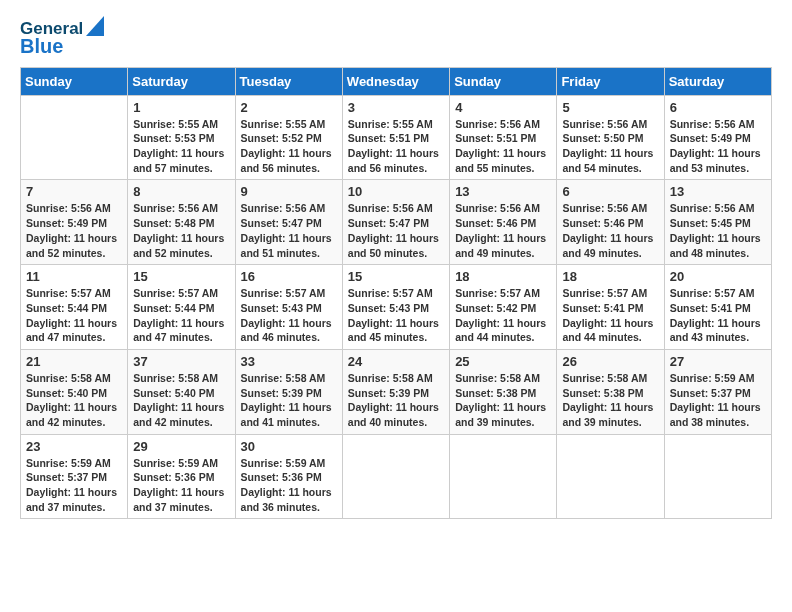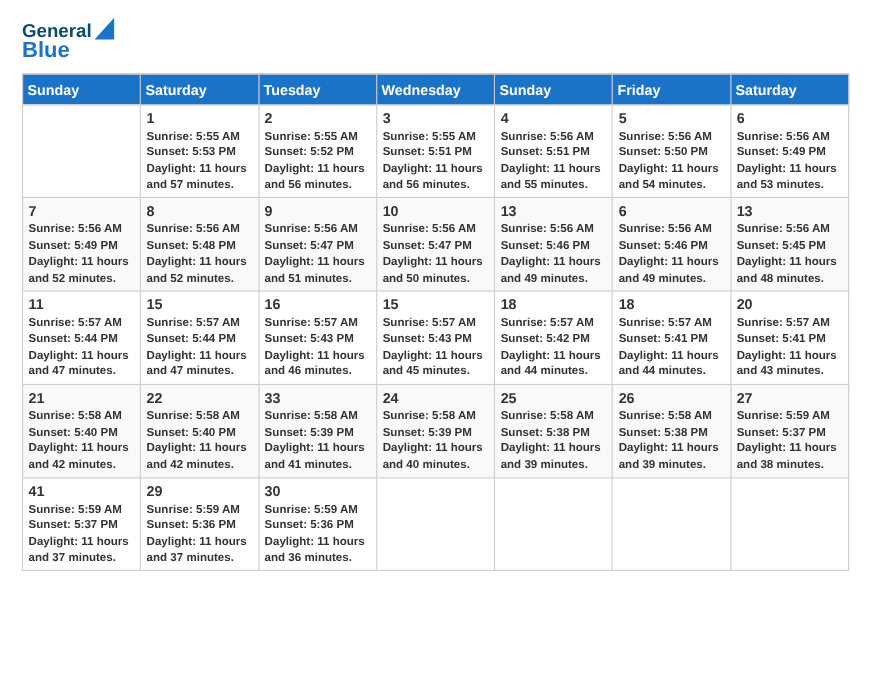--- a/index.html
+++ b/index.html
@@ -203,21 +203,21 @@
           <span class="day-num">20</span>
           <div class="day-detail">Sunrise: 5:57 AM<br>Sunset: 5:41 PM<br>Daylight: 11 hours and 43 minutes.</div>
         </td>
       </tr>
       <tr>
         <td>
           <span class="day-num">21</span>
           <div class="day-detail">Sunrise: 5:58 AM<br>Sunset: 5:40 PM<br>Daylight: 11 hours and 42 minutes.</div>
         </td>
         <td>
-          <span class="day-num">22</span>
+          <span class="day-num">37</span>
           <div class="day-detail">Sunrise: 5:58 AM<br>Sunset: 5:40 PM<br>Daylight: 11 hours and 42 minutes.</div>
         </td>
         <td>
           <span class="day-num">33</span>
           <div class="day-detail">Sunrise: 5:58 AM<br>Sunset: 5:39 PM<br>Daylight: 11 hours and 41 minutes.</div>
         </td>
         <td>
           <span class="day-num">24</span>
           <div class="day-detail">Sunrise: 5:58 AM<br>Sunset: 5:39 PM<br>Daylight: 11 hours and 40 minutes.</div>
         </td>
@@ -229,21 +229,21 @@
           <span class="day-num">26</span>
           <div class="day-detail">Sunrise: 5:58 AM<br>Sunset: 5:38 PM<br>Daylight: 11 hours and 39 minutes.</div>
         </td>
         <td>
           <span class="day-num">27</span>
           <div class="day-detail">Sunrise: 5:59 AM<br>Sunset: 5:37 PM<br>Daylight: 11 hours and 38 minutes.</div>
         </td>
       </tr>
       <tr>
         <td>
-          <span class="day-num">41</span>
+          <span class="day-num">23</span>
           <div class="day-detail">Sunrise: 5:59 AM<br>Sunset: 5:37 PM<br>Daylight: 11 hours and 37 minutes.</div>
         </td>
         <td>
           <span class="day-num">29</span>
           <div class="day-detail">Sunrise: 5:59 AM<br>Sunset: 5:36 PM<br>Daylight: 11 hours and 37 minutes.</div>
         </td>
         <td>
           <span class="day-num">30</span>
           <div class="day-detail">Sunrise: 5:59 AM<br>Sunset: 5:36 PM<br>Daylight: 11 hours and 36 minutes.</div>
         </td>

